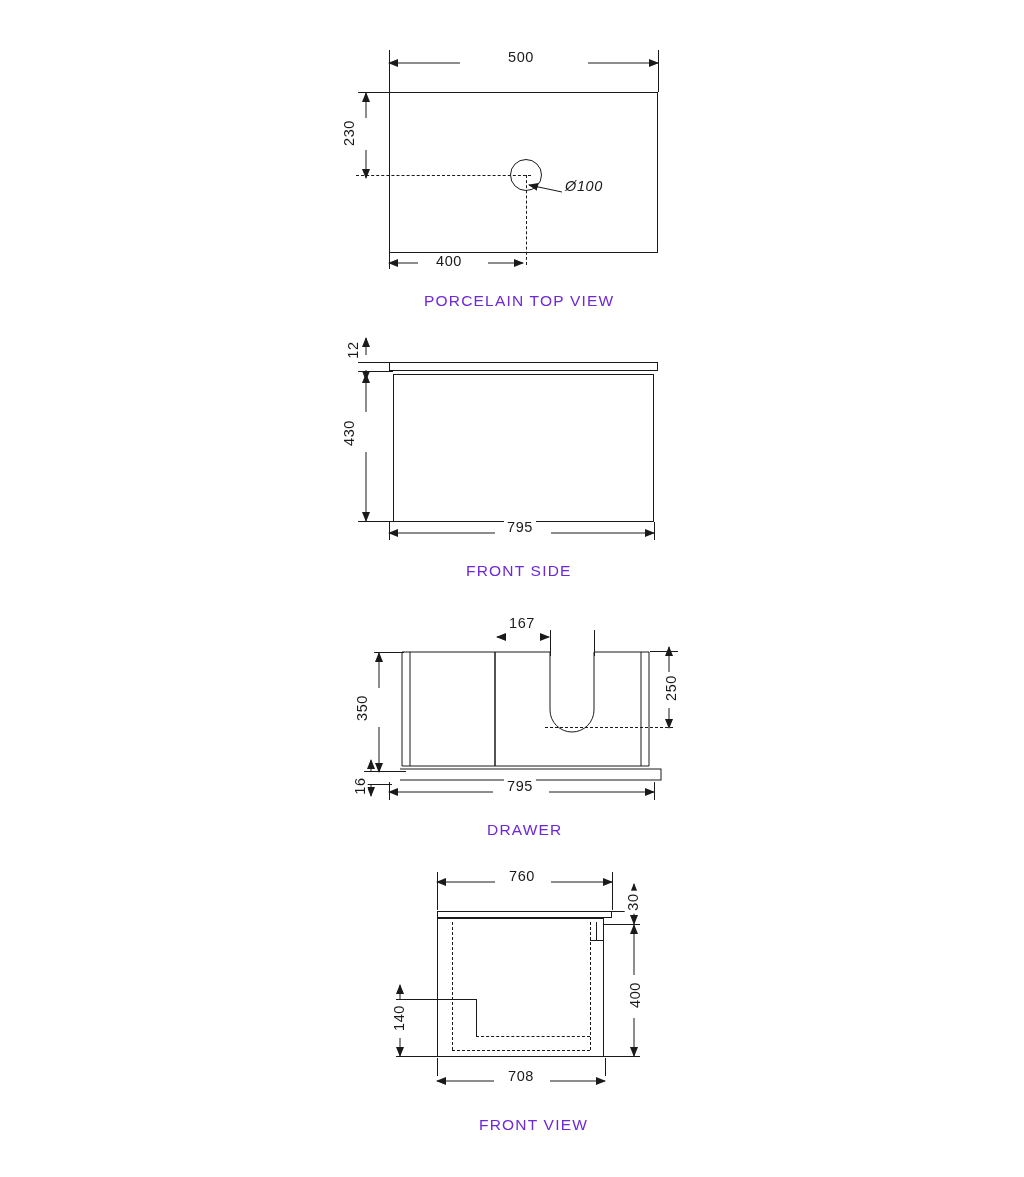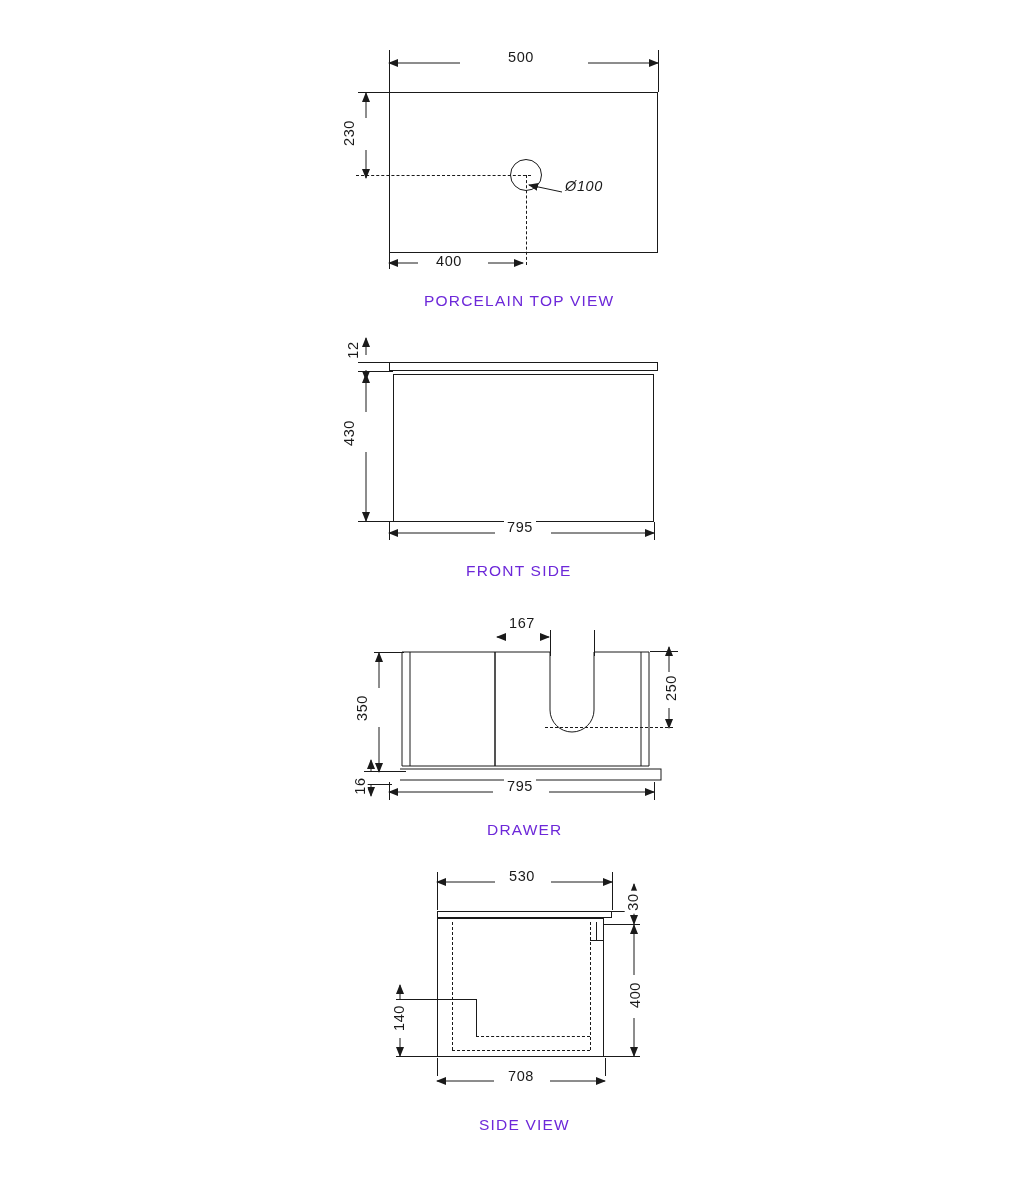--- a/index.html
+++ b/index.html
@@ -244,22 +244,22 @@
     <div class="ln vline" style="left:437px; top:872px; height:38px;"></div>
     <div class="ln vline" style="left:612px; top:872px; height:38px;"></div>
     <div class="ln hline" style="left:612px; top:911px; width:28px;"></div>
     <div class="ln hline" style="left:604px; top:924px; width:36px;"></div>
     <div class="ln hline" style="left:604px; top:1056px; width:36px;"></div>
     <div class="ln hline" style="left:396px; top:999px; width:57px;"></div>
     <div class="ln hline" style="left:396px; top:1056px; width:42px;"></div>
     <div class="ln vline" style="left:437px; top:1058px; height:18px;"></div>
     <div class="ln vline" style="left:605px; top:1058px; height:18px;"></div>
 
-    <div class="dim-text" style="left:506px; top:868px;">530</div>
+    <div class="dim-text" style="left:506px; top:868px;">760</div>
     <div class="dim-text vert" style="left:621px; top:894px; transform: rotate(-90deg);">30</div>
     <div class="dim-text vert" style="left:619px; top:987px; transform: rotate(-90deg);">400</div>
     <div class="dim-text vert" style="left:383px; top:1010px; transform: rotate(-90deg);">140</div>
     <div class="dim-text" style="left:505px; top:1068px;">708</div>
 
-    <div class="caption" style="left:479px; top:1116px;">SIDE VIEW</div>
+    <div class="caption" style="left:479px; top:1116px;">FRONT VIEW</div>
   </div>
 
 </div>
 
 </body></html>

